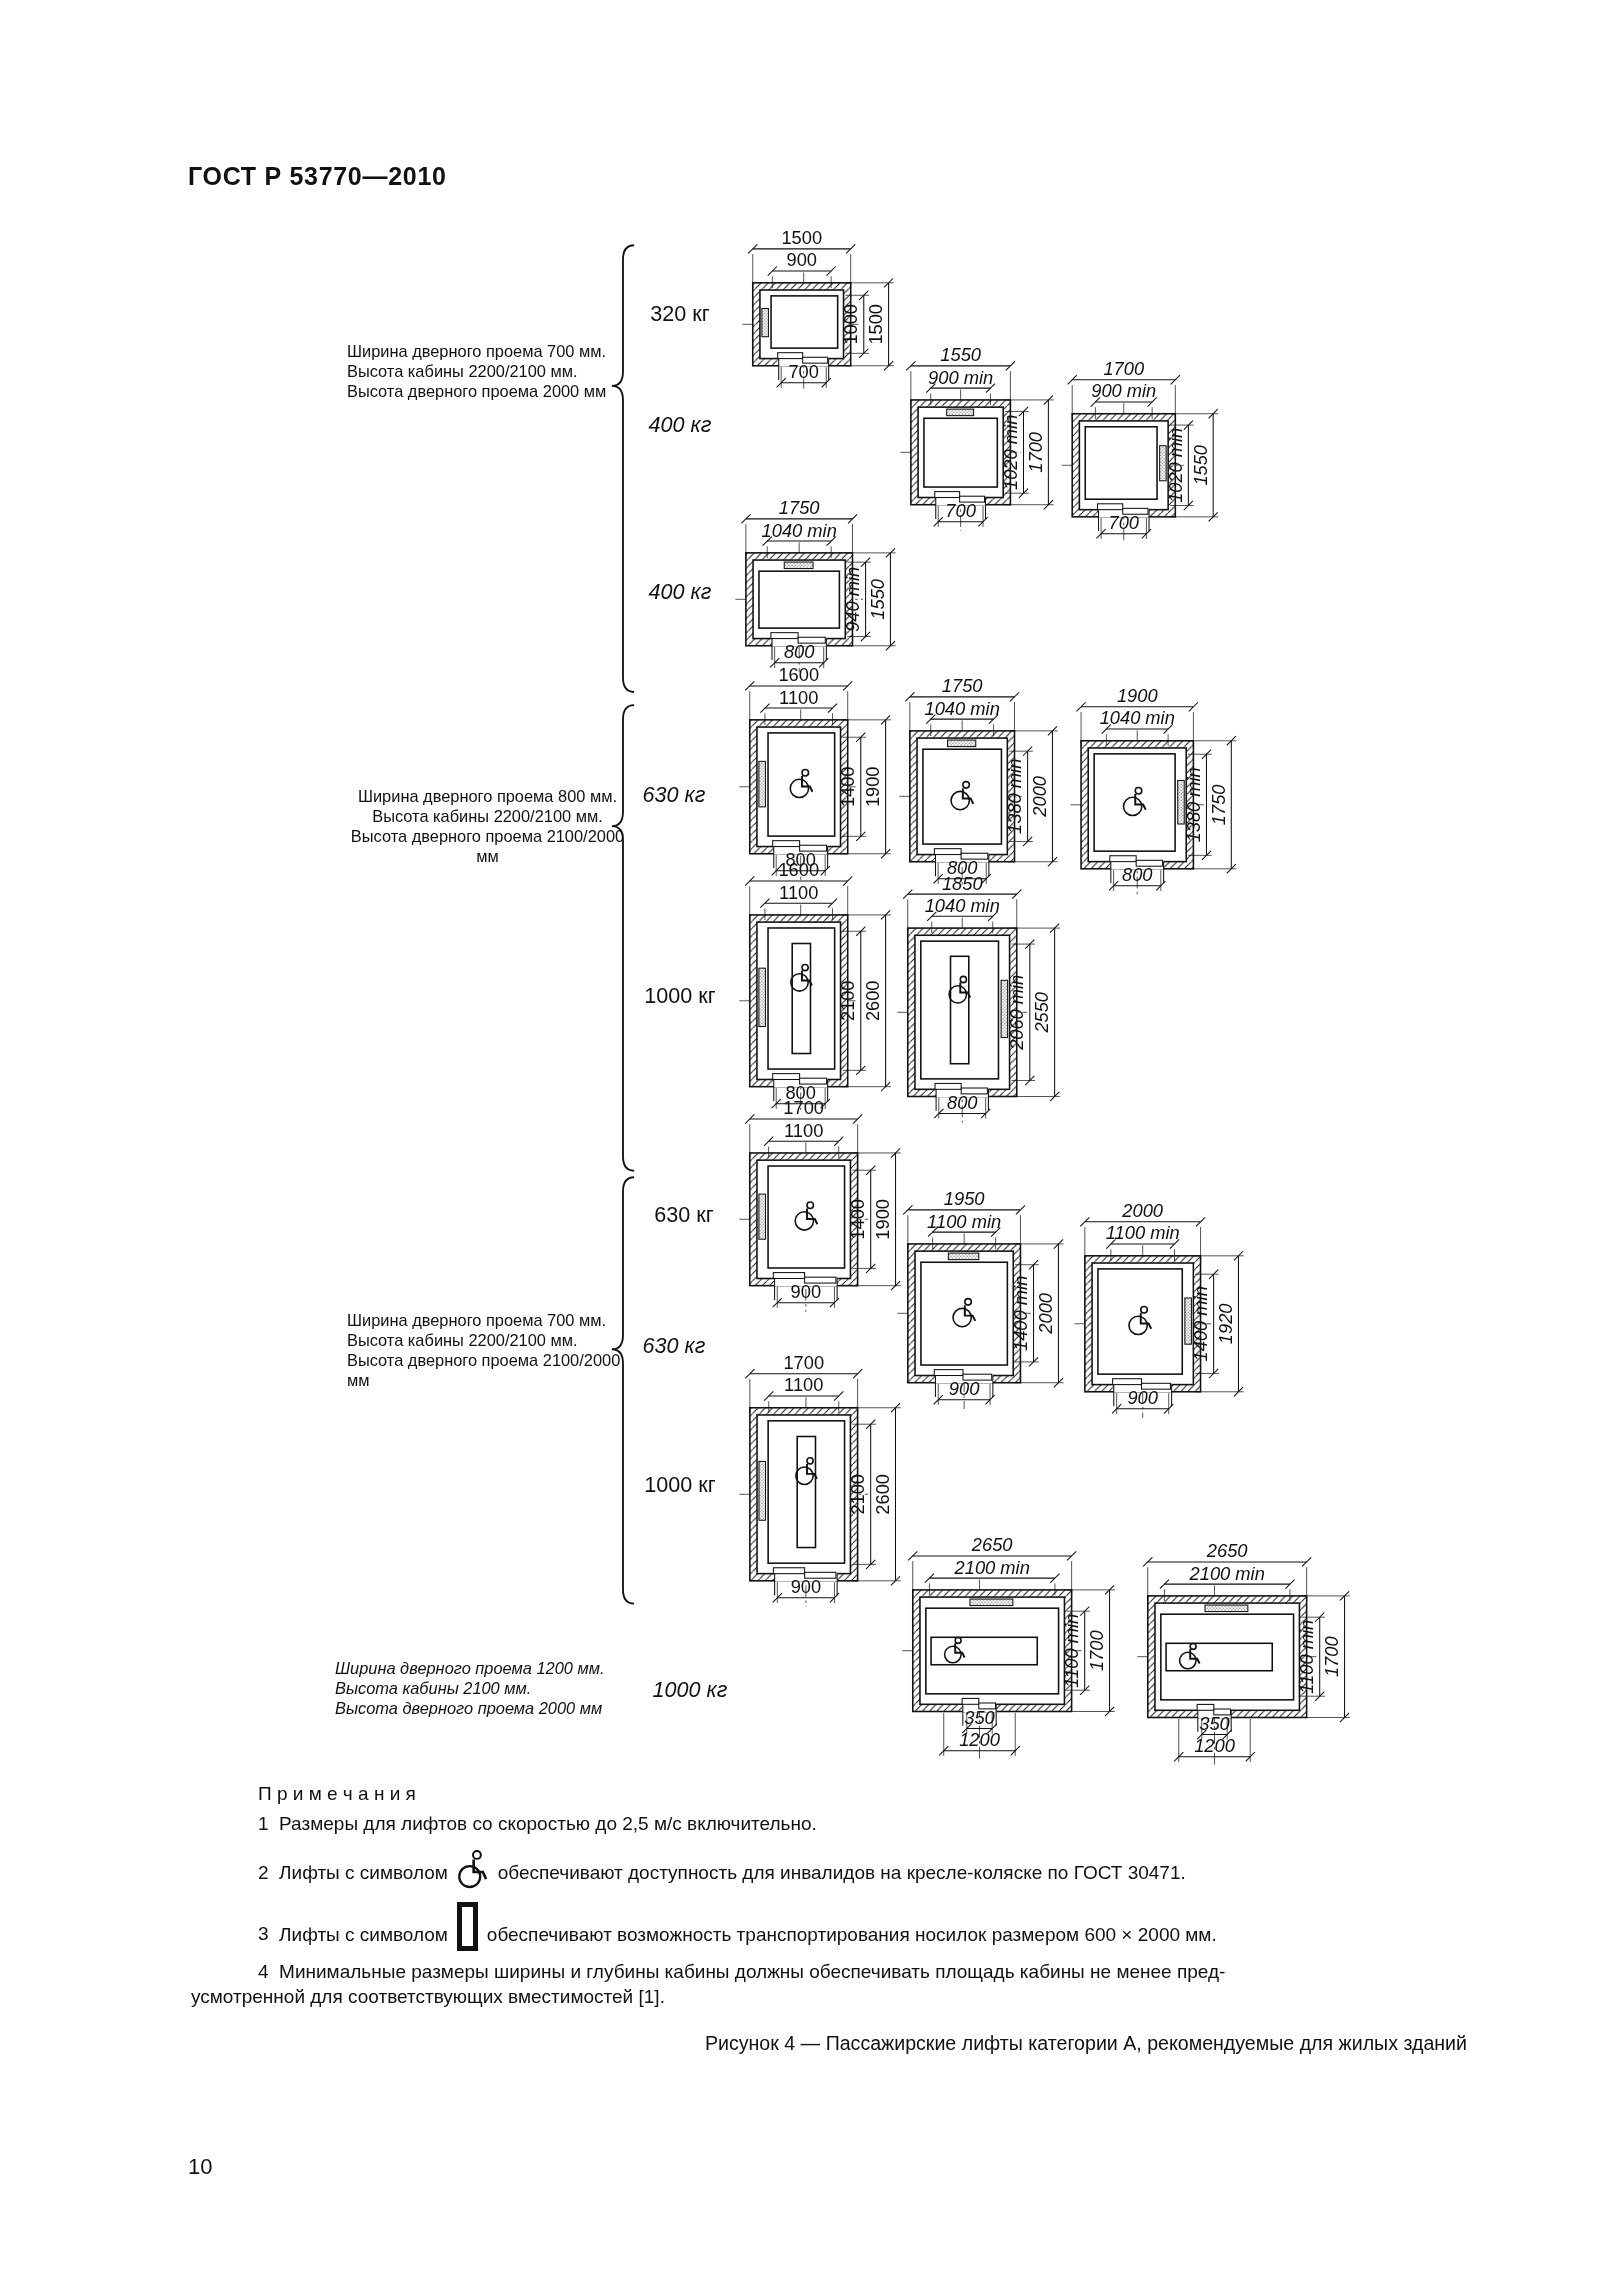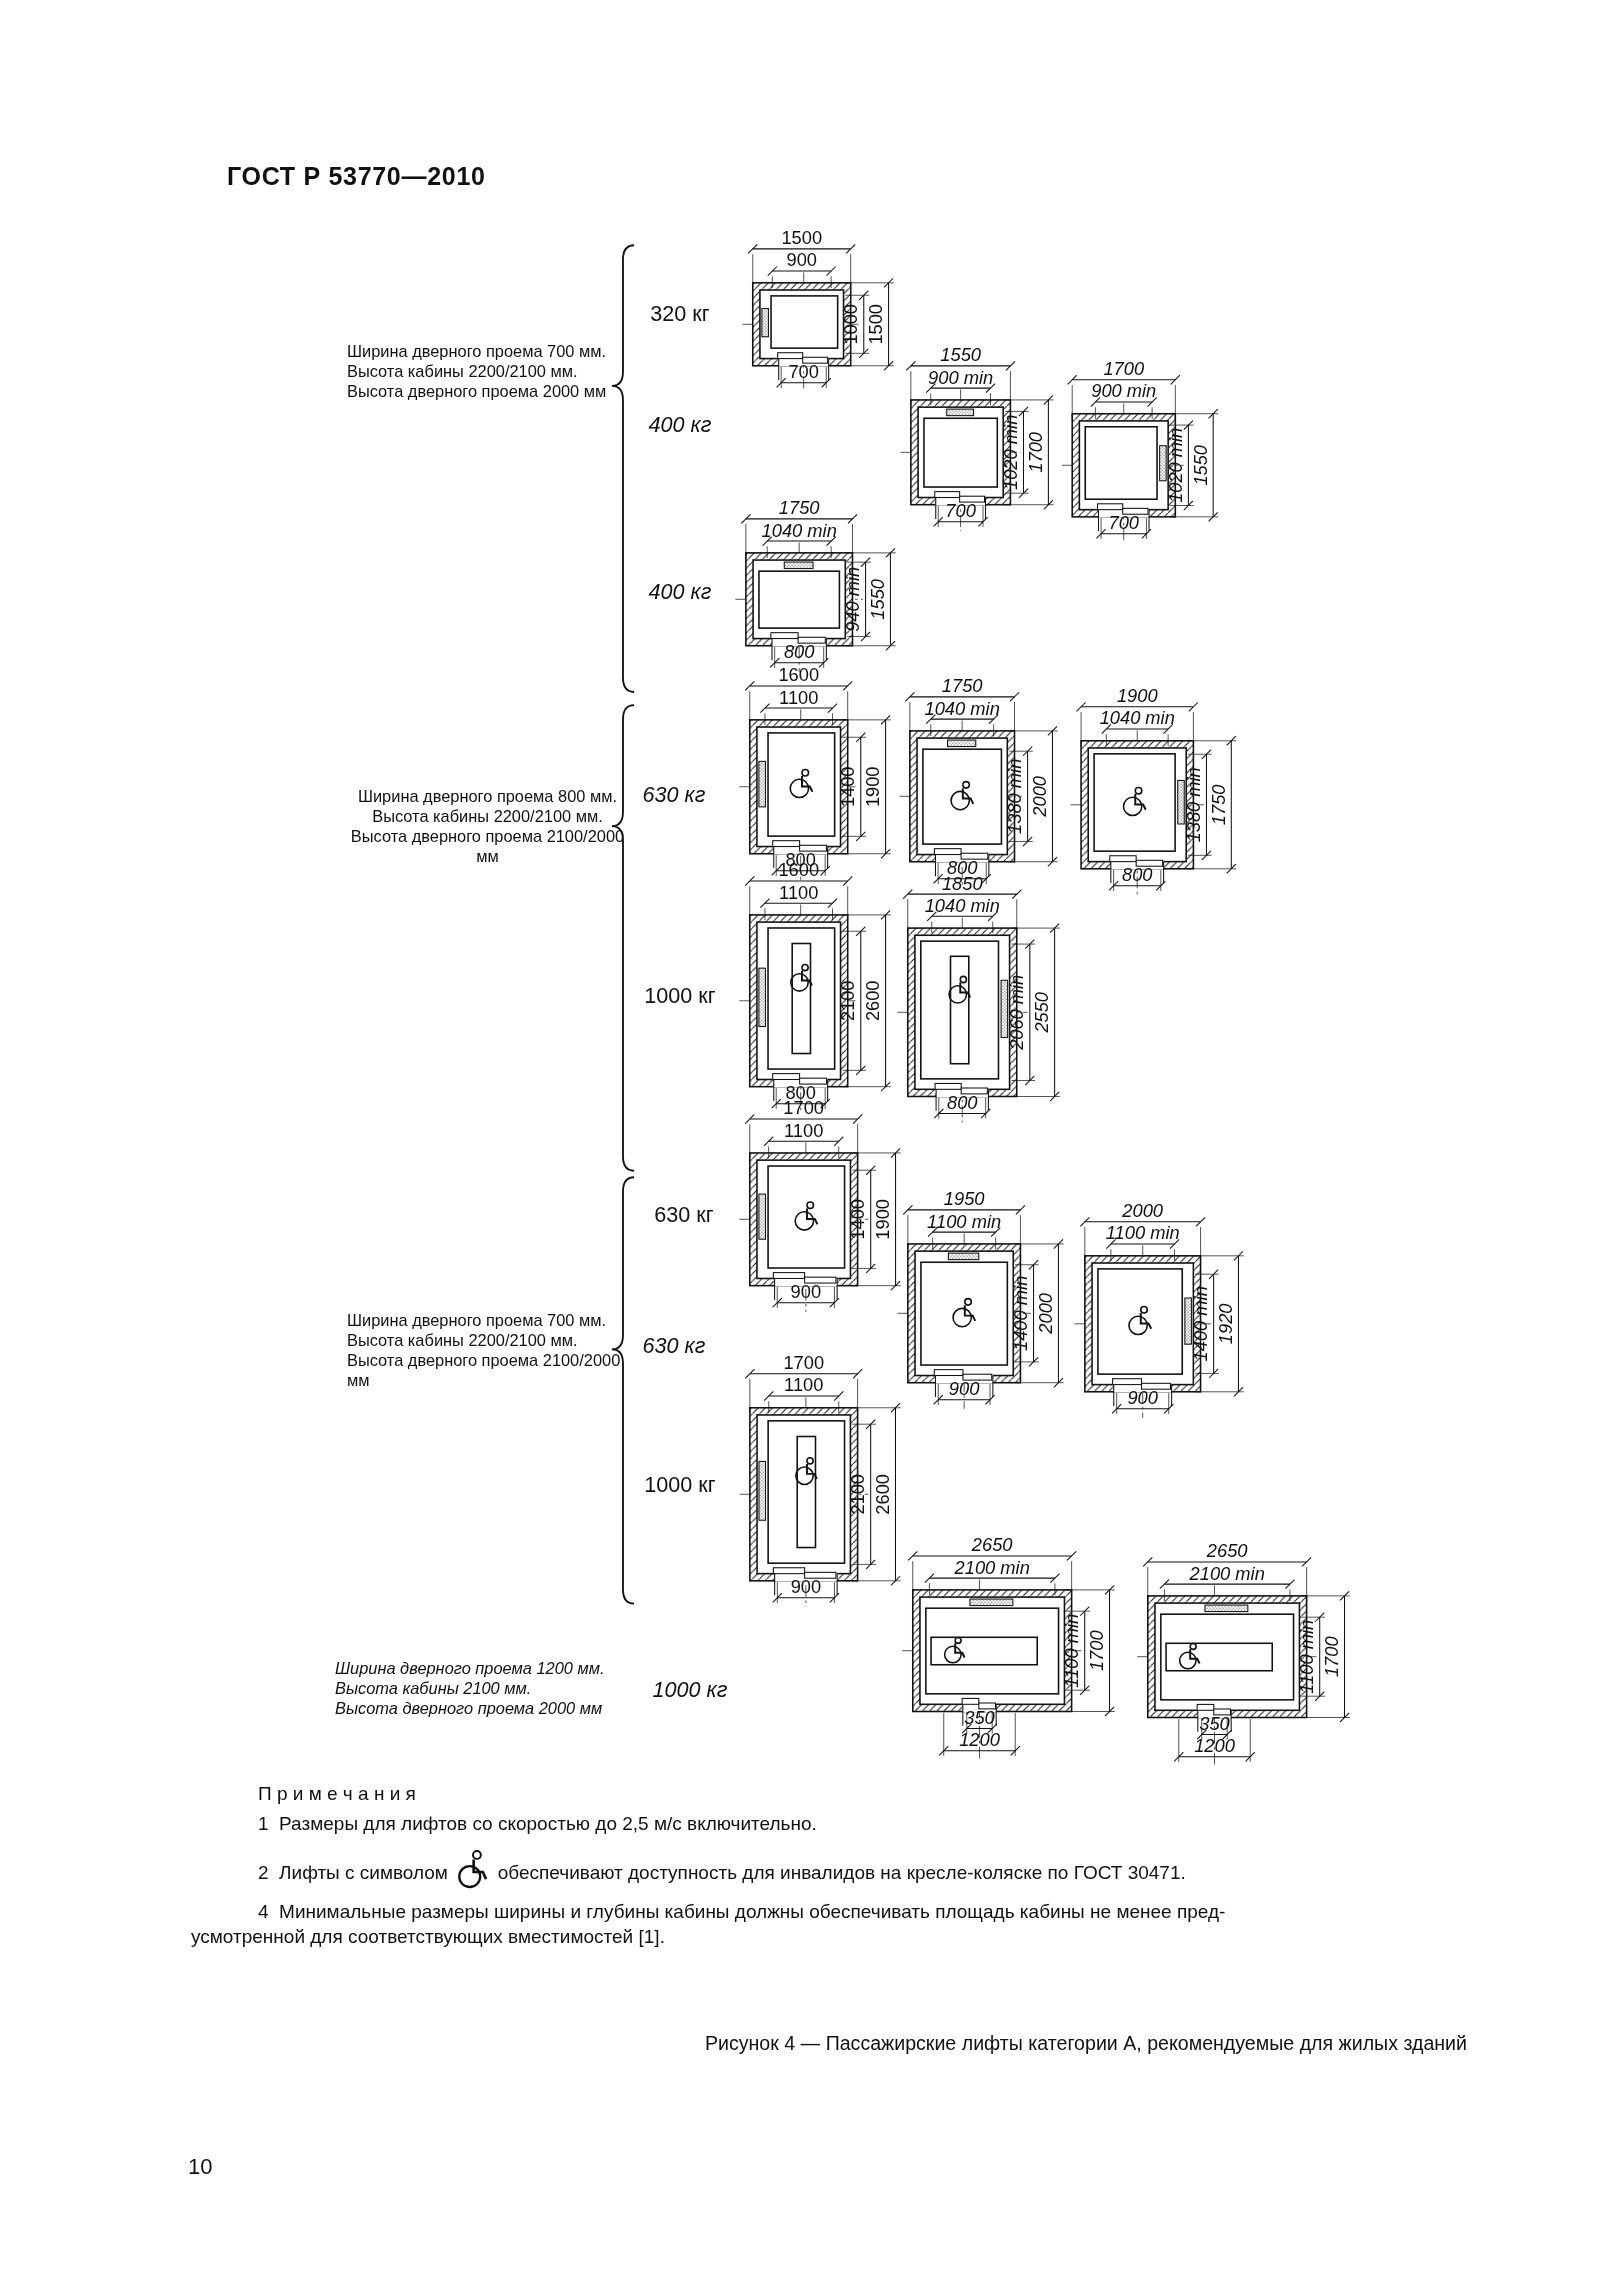--- a/index.html
+++ b/index.html
@@ -1,18 +1,18 @@
 <!DOCTYPE html>
 <html style="font-size:10.5px"><head>
 <meta charset="utf-8">
 <style>
   html,body{margin:0;padding:0;background:#fff;}
   #page{position:relative;width:1624px;height:2295px;background:#fff;
         font-family:"Liberation Sans",sans-serif;color:#111;overflow:hidden;}
-  .hdr{position:absolute;left:188px;top:162px;font-size:25px;font-weight:bold;letter-spacing:0.7px;margin-left:39px;}
+  .hdr{position:absolute;left:188px;top:162px;font-size:25px;font-weight:bold;letter-spacing:0.7px;}
   .pagenum{position:absolute;left:188px;top:2154px;font-size:22px;}
   #figure-layer{position:absolute;left:0;top:0;width:1624px;height:2295px;}
   svg.diag{position:absolute;overflow:visible;}
   svg.overlay{position:absolute;left:0;top:0;pointer-events:none;}
   .k1{stroke:#111;stroke-width:1.6;}
   .k2{stroke:#111;stroke-width:2.4;}
   .k3{stroke:#111;stroke-width:3;}
   .kx{stroke:#111;stroke-width:1.1;}
   .cl{stroke:#111;stroke-width:1.1;stroke-dasharray:18 5 4 5;}
   text.dl{font-size:28px;fill:#111;}
@@ -786,20 +786,21 @@
     </div>
 
   <div class="notes">
     <div class="note-ind">П р и м е ч а н и я</div>
     <div class="note-ind nm1"><span class="note-num">1</span><span>Размеры для лифтов со скоростью до 2,5 м/с включительно.</span></div>
     <div class="note-ind nm2"><span class="note-num">2</span><span>Лифты с символом</span><svg class="ic-wc" width="34" height="42" viewBox="0 0 52 64">
           <circle cx="21" cy="42" r="16" fill="none" stroke="#111" stroke-width="3.5"></circle>
           <circle cx="32" cy="9" r="6" fill="none" stroke="#111" stroke-width="3"></circle>
           <path d="M27 16 L27 35 L41 35 L46 46" fill="none" stroke="#111" stroke-width="4"></path>
         </svg><span>обеспечивают доступность для инвалидов на кресле-коляске по ГОСТ 30471.</span></div>
+    <div class="note-ind nm3"><span class="note-num">3</span><span>Лифты с символом</span><span class="ic-str"></span><span>обеспечивают возможность транспортирования носилок размером 600 × 2000 мм.</span></div>
     <div class="note-ind nm4"><span class="note-num">4</span><span>Минимальные размеры ширины и глубины кабины должны обеспечивать площадь кабины не менее пред-</span></div>
     <div>усмотренной для соответствующих вместимостей [1].</div>
   </div>
 
   <div class="figcap">Рисунок 4 — Пассажирские лифты категории А, рекомендуемые для жилых зданий</div>
 
   <div class="pagenum">10</div>
 
 </div>
 

